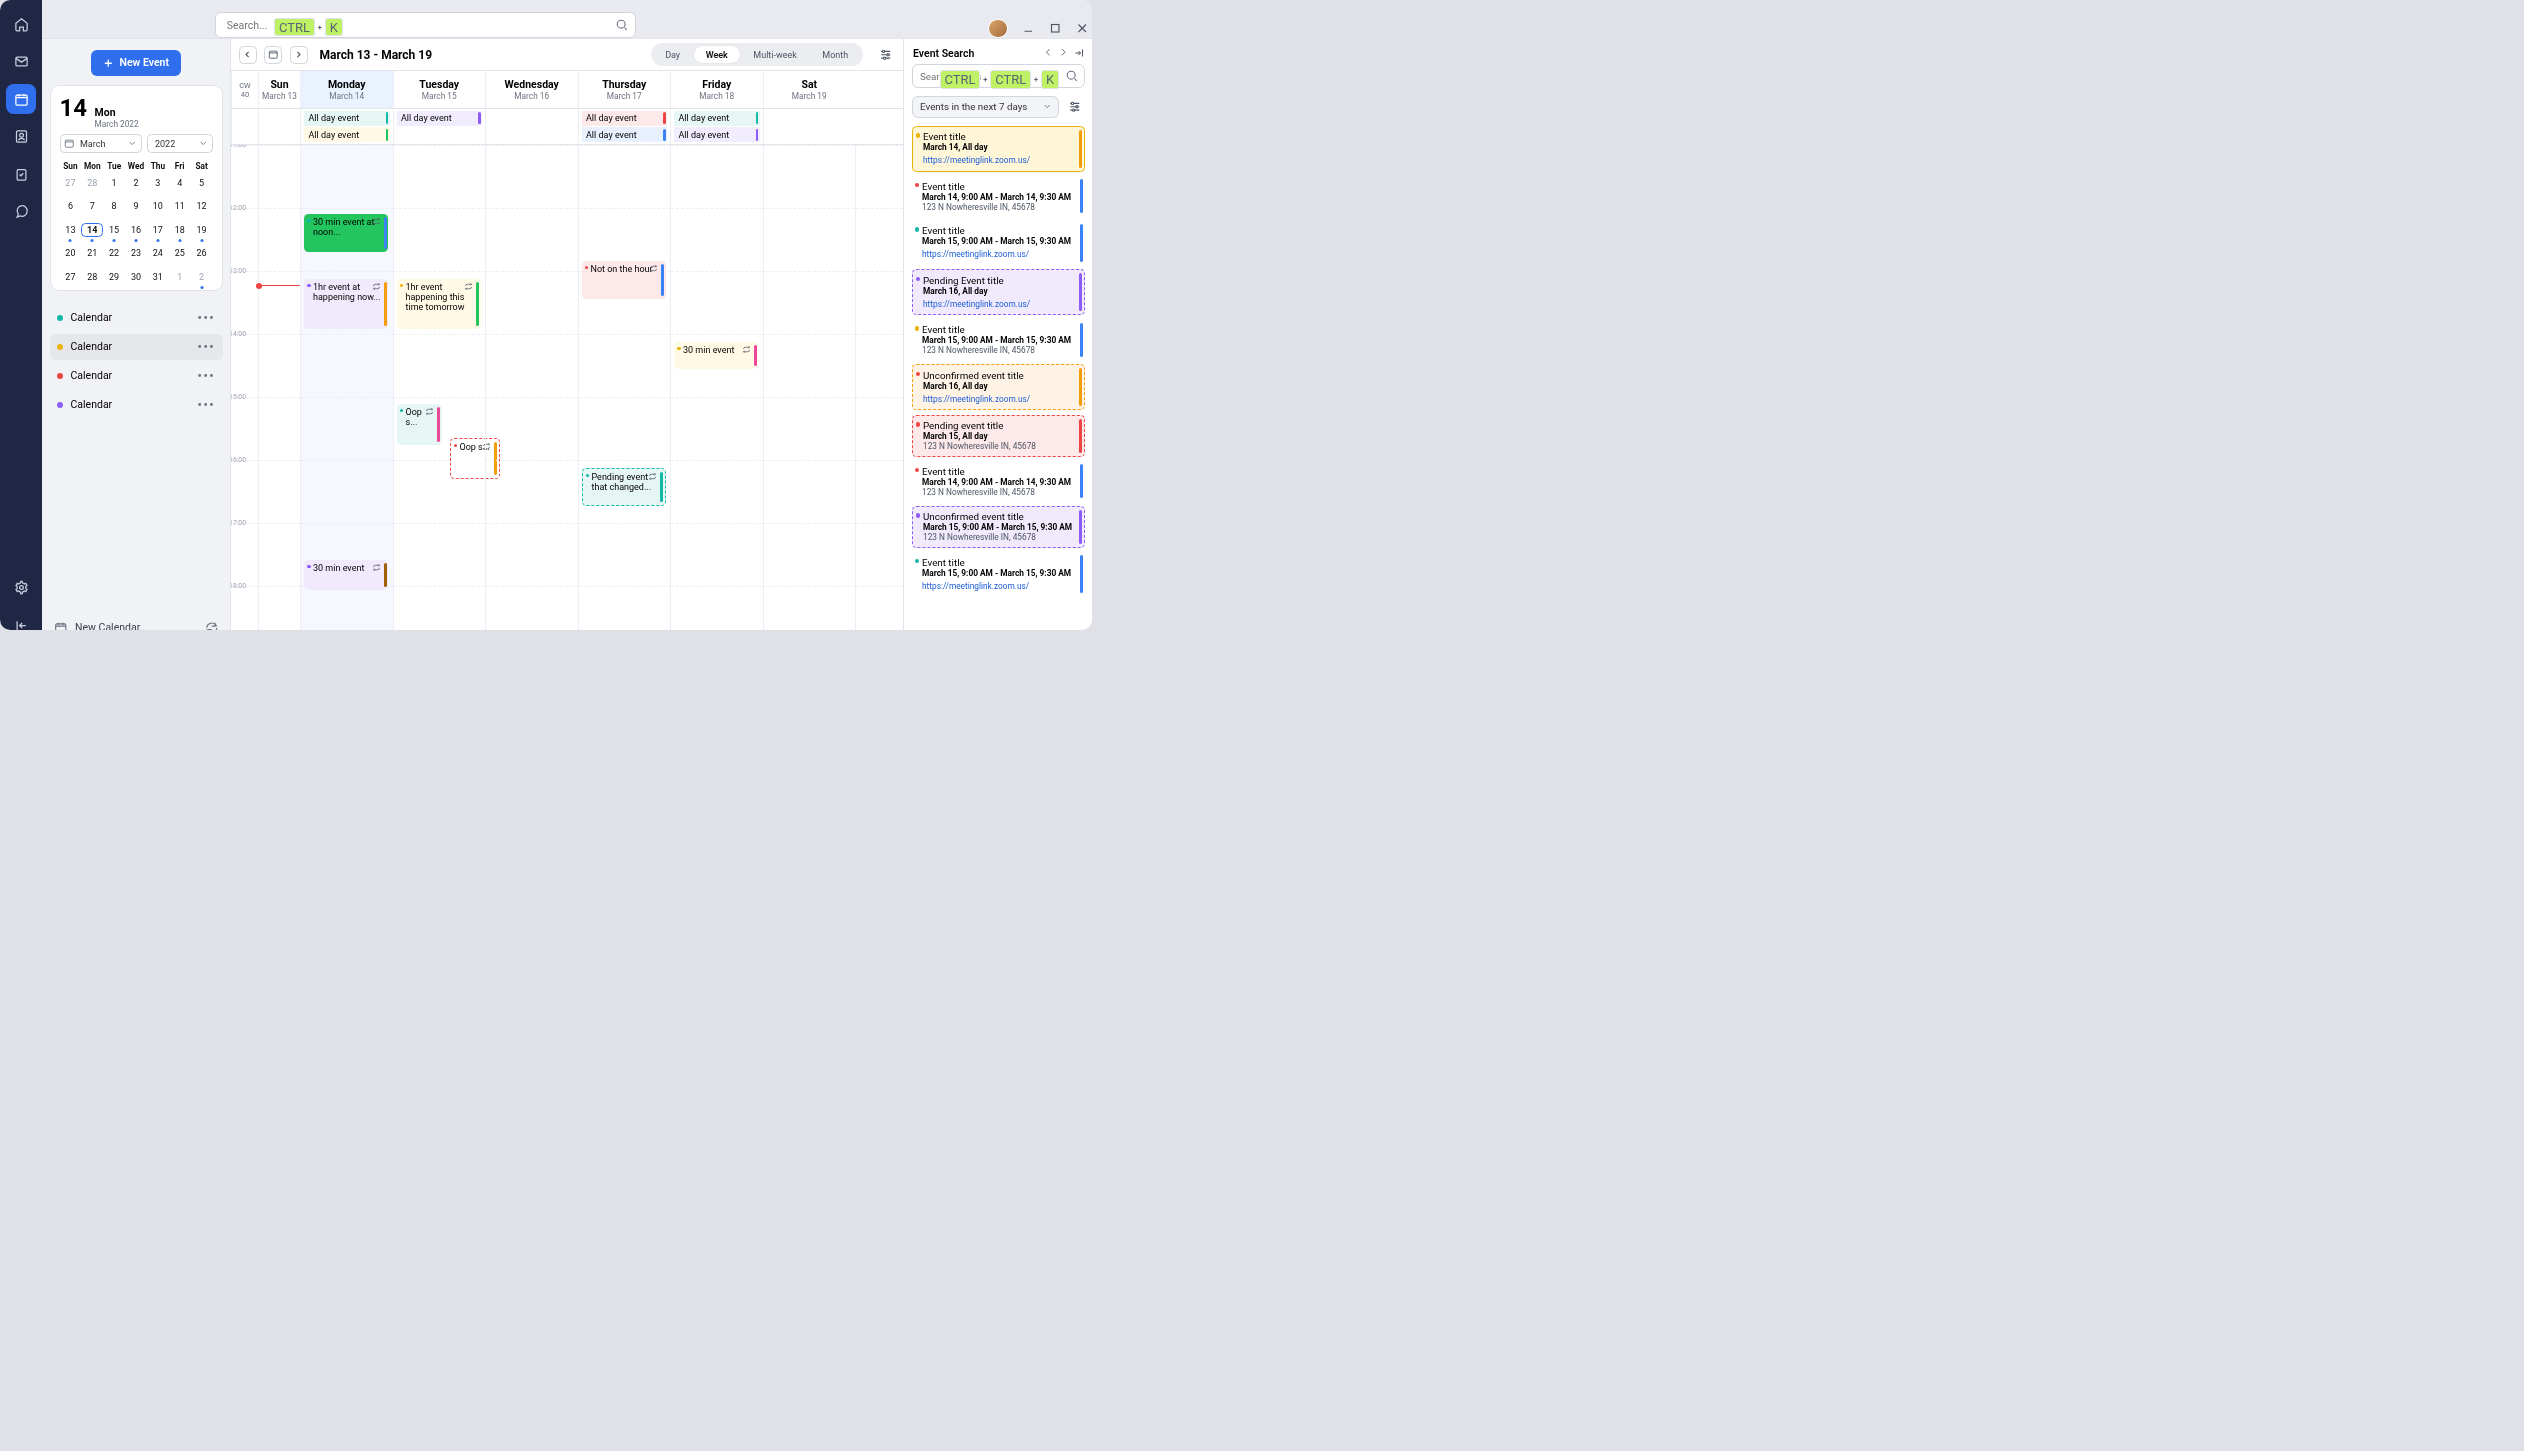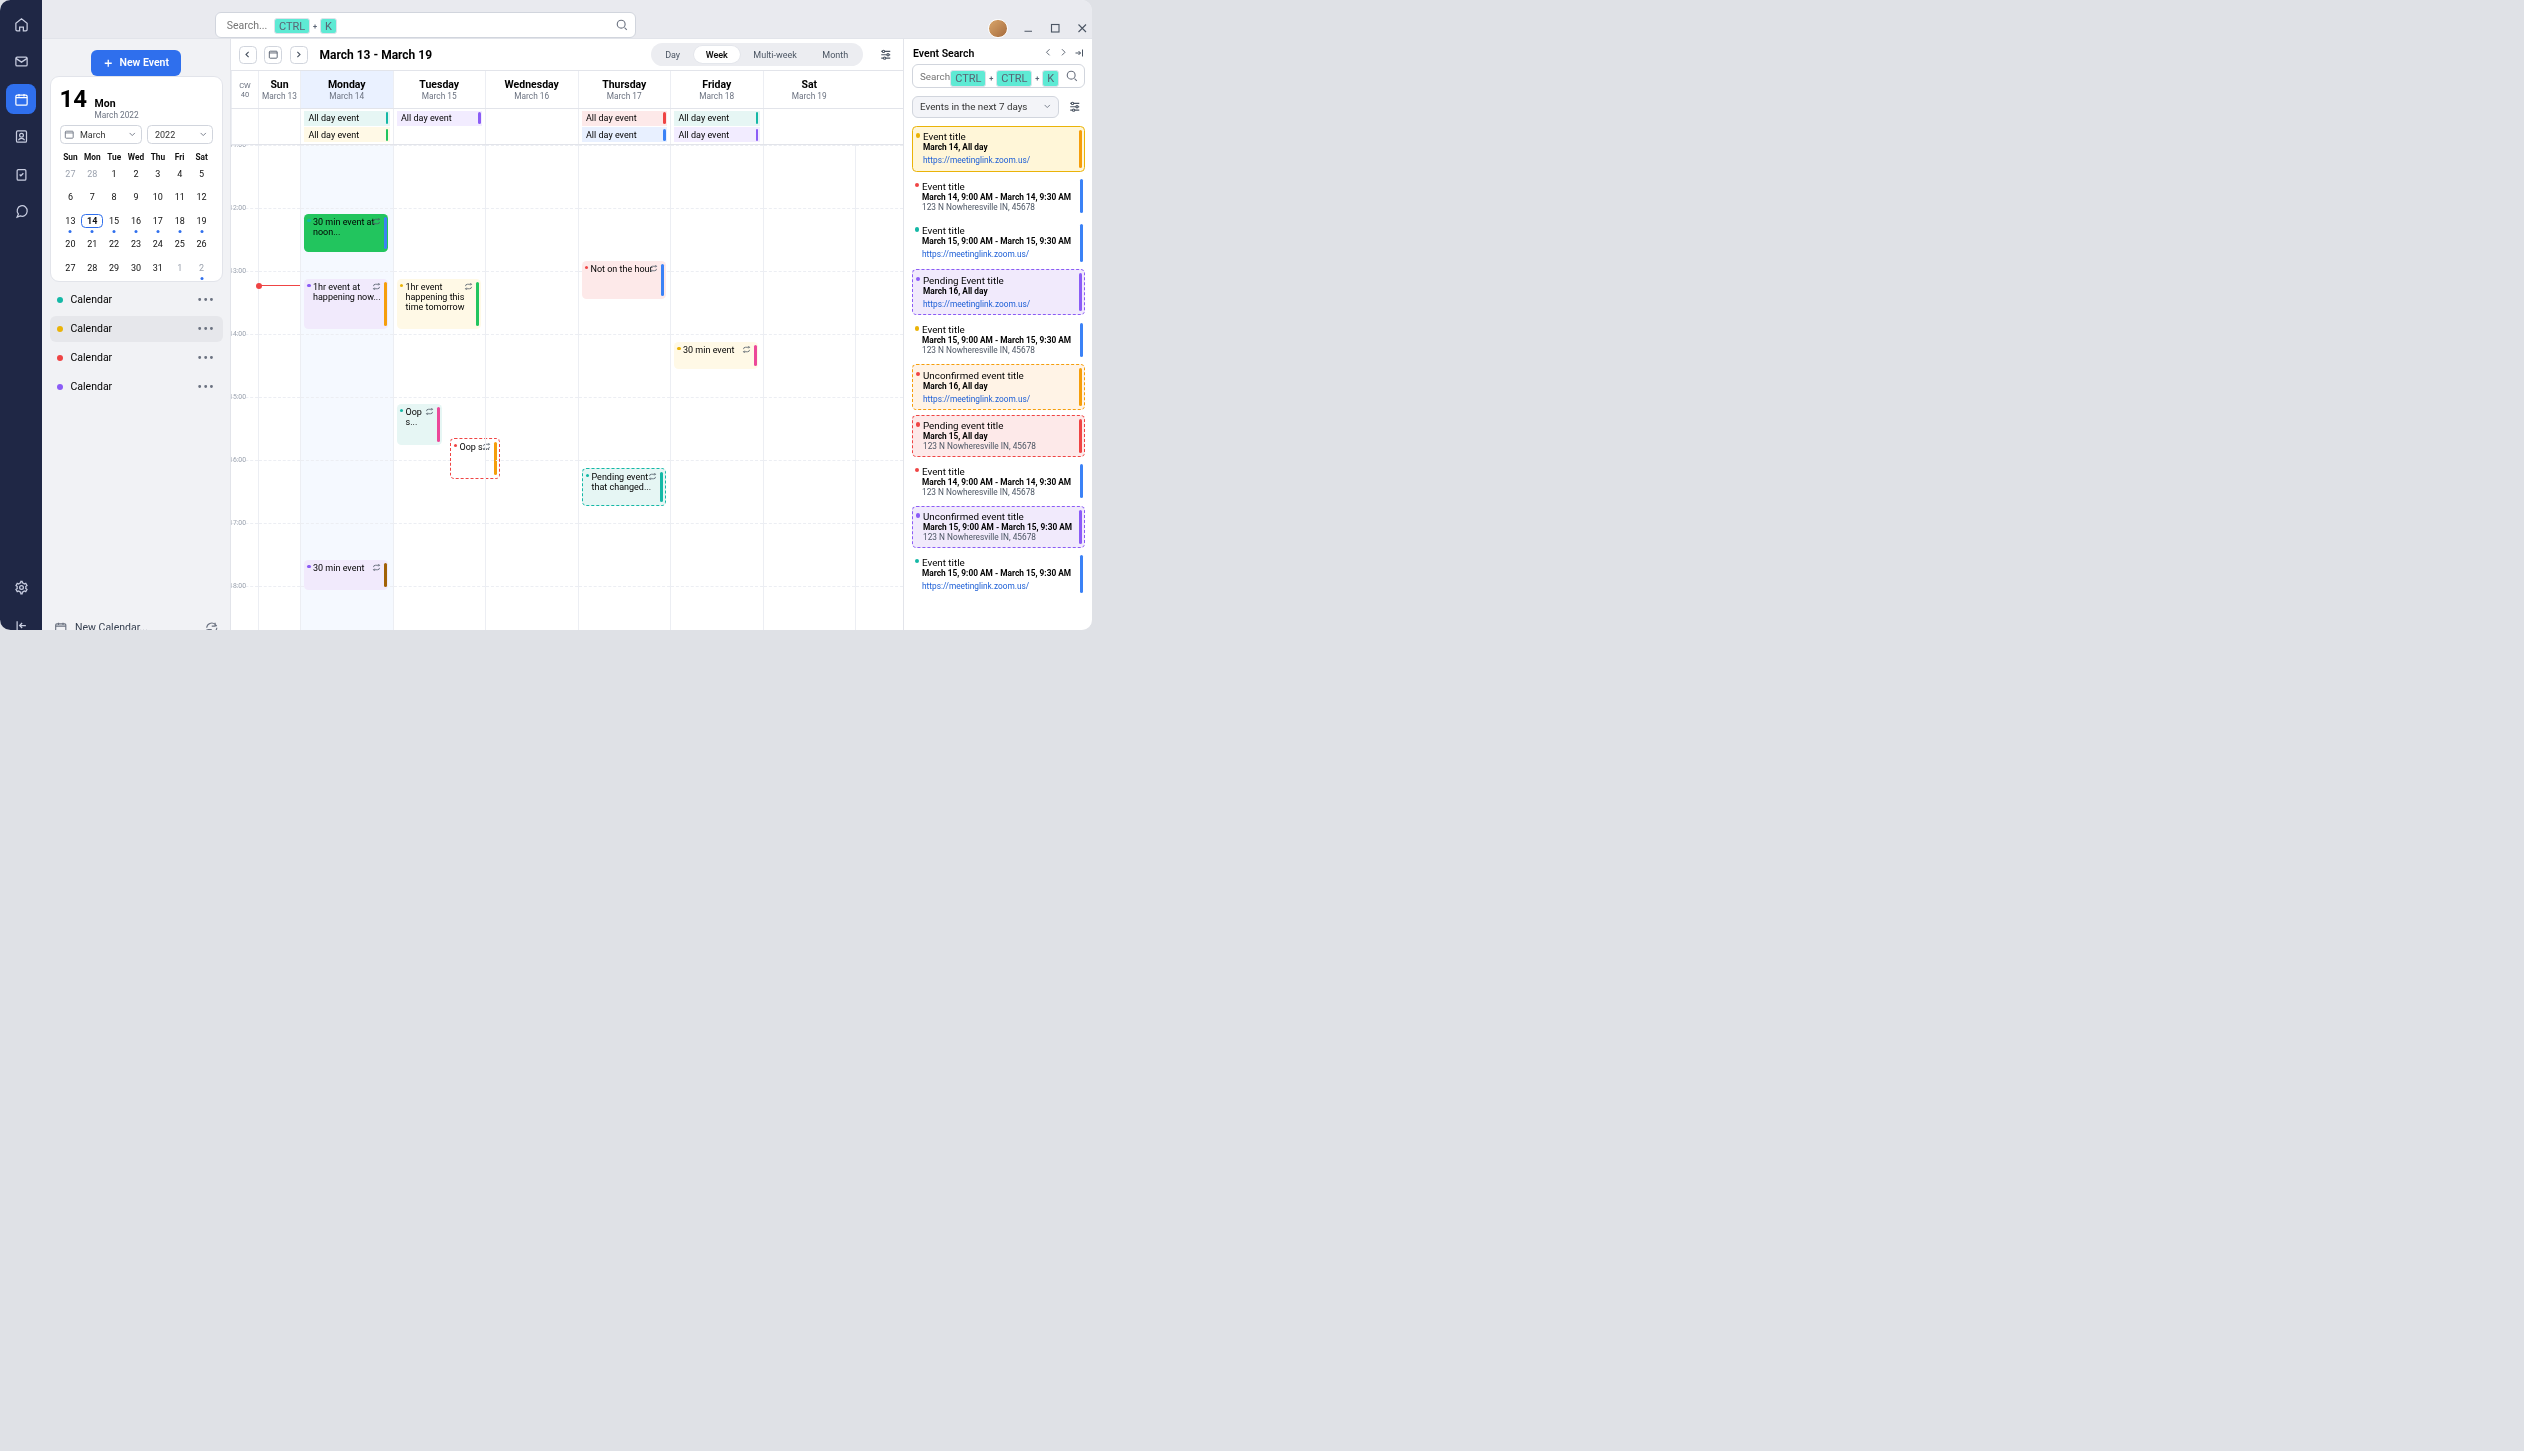--- a/index.html
+++ b/index.html
@@ -20,31 +20,31 @@
 .rail .spacer{flex:1;}
 
 
 .main{display:grid;grid-template-rows:39px 1fr;background:var(--bg);}
 
 
 .topbar{display:flex;align-items:flex-end;padding:0 3px;gap:12px;background:#e9eaef;border-bottom:0.8px solid var(--border);}
 .searchwrap{margin-left:auto;margin-right:auto;width:421px;position:relative;}
 .searchwrap input{width:100%;height:25.6px;border:0.8px solid var(--border-strong);border-radius:6px;background:#fff;padding:0 30px 0 10.5px;font-size:10.5px;color:#333;}
 .kbd{position:absolute;left:59px;top:5.3px;display:flex;gap:3px;align-items:center;font-size:7.5px;color:#5a6474;}
-.kbd span{background:#5eead4;border:0.8px solid #dfe2ea;border-radius:3px;padding:0.8px 3.8px;font-size:11px;}
+.kbd span{background:#bef264;border:0.8px solid #dfe2ea;border-radius:3px;padding:0.8px 3.8px;font-size:13px;}
 .searchwrap .sicon{position:absolute;right:7.5px;top:5.3px;color:#6b7280;}
 .winbtns{display:flex;gap:13.5px;align-items:center;margin-left:auto;}
 .avatar{width:19.5px;height:19.5px;border-radius:50%;background:linear-gradient(135deg,#d9a66b,#a66b3d);border:1.5px solid #fff;}
 .wbtn{width:13.5px;height:13.5px;display:flex;align-items:center;justify-content:center;color:#4b5563;cursor:pointer;}
 
 
 .body{display:grid;grid-template-columns:188px 1fr 188px;overflow:hidden;}
 
 
-.sidebar{background:var(--bg);padding:10.5px 7.5px 7.5px 7.5px;display:flex;flex-direction:column;overflow:hidden;}
+.sidebar{background:var(--bg);padding:10.5px 7.5px 7.5px 7.5px;display:flex;flex-direction:column;gap:9px;overflow:hidden;}
 .newbtn{align-self:center;background:var(--accent);color:#fff;border:none;border-radius:6px;padding:6.8px 12px;font-size:10.5px;font-weight:600;display:flex;gap:6px;align-items:center;cursor:pointer;}
 .card{background:var(--panel);border:0.8px solid var(--border);border-radius:9px;padding:7.5px 9px 6px 9px;}
 .datehdr{display:flex;align-items:baseline;gap:7.5px;}
 .datehdr .dnum{font-size:24px;font-weight:700;}
 .datehdr .dcol{display:flex;flex-direction:column;line-height:1;}
 .datehdr .dcol .dow{font-size:10.5px;font-weight:700;}
 .datehdr .dcol .my{font-size:8.3px;color:var(--muted);margin-top:1.5px;}
 .selrow{display:flex;gap:4.5px;margin-top:6px;}
 .sel{position:relative;flex:1;}
 .sel button{width:100%;height:19.5px;text-align:left;border:0.8px solid var(--border-strong);background:#fff;border-radius:4.5px;padding:0 18px 0 19.5px;font-size:9px;color:#333;cursor:pointer;}

